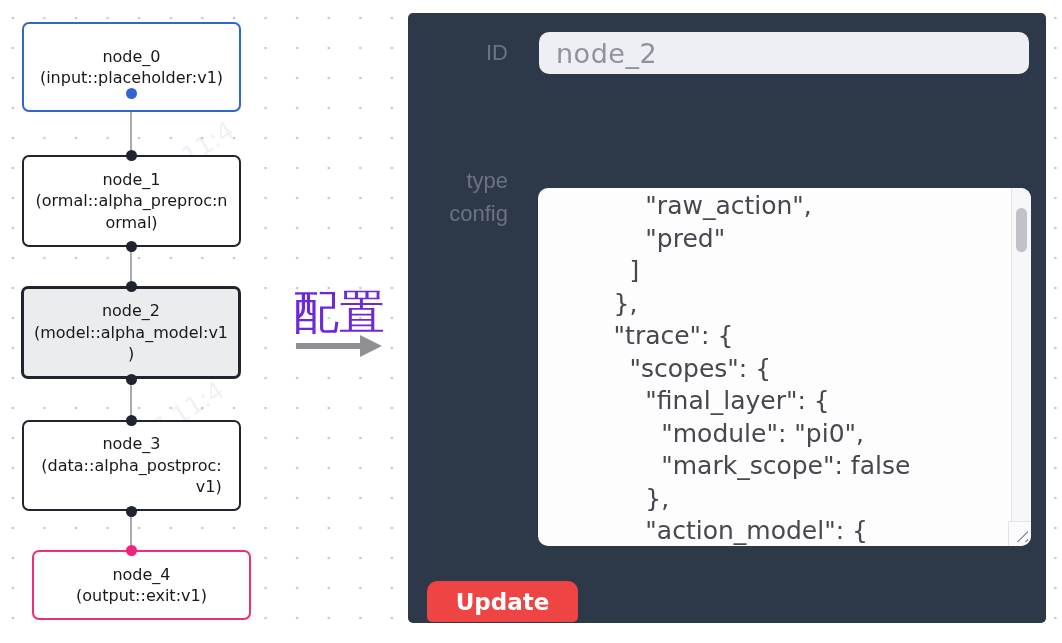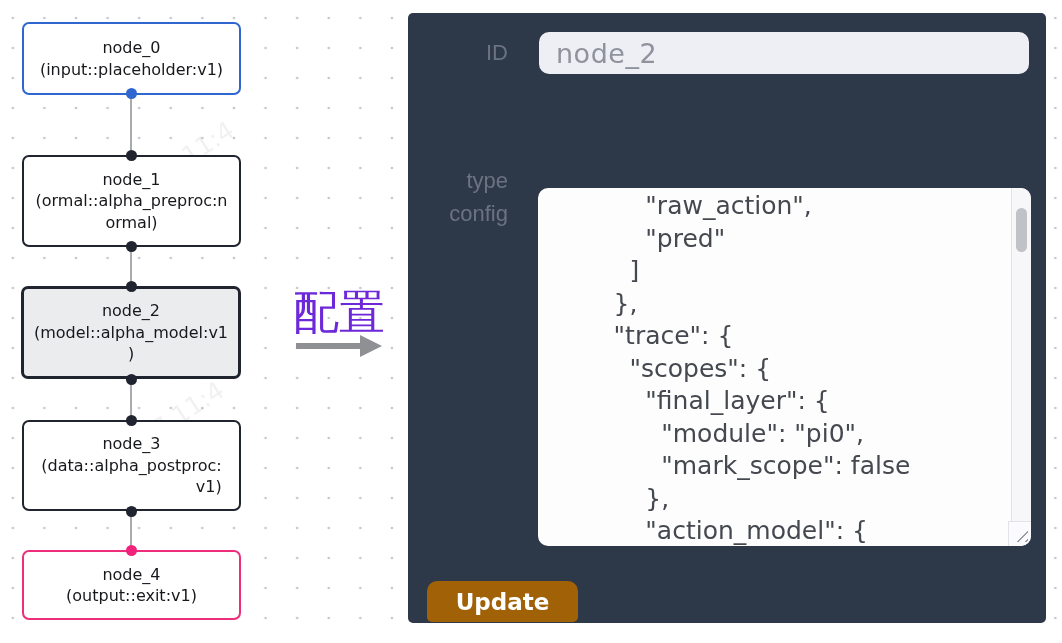--- a/index.html
+++ b/index.html
@@ -26,25 +26,25 @@
   .edge.e2{top:378px;height:43px;}
   .edge.e3{top:510px;height:41px;}
 
   .node{
     position:absolute;box-sizing:border-box;background:#ffffff;
     border:2px solid #20242f;border-radius:7px;
     display:flex;flex-direction:column;align-items:center;justify-content:center;
     text-align:center;font-size:16px;line-height:21.5px;color:#17181c;
   }
   .node .sub{white-space:pre-line;}
-  .node.n0{left:22px;top:22px;width:219px;height:73px;border-color:#2f66cf;}
+  .node.n0{left:22px;top:22px;width:219px;height:90px;border-color:#2f66cf;}
   .node.n1{left:22px;top:155px;width:219px;height:92px;}
   .node.n2{left:21px;top:286px;width:220px;height:93px;border-width:3px;background:#ebecee;}
   .node.n3{left:22px;top:420px;width:219px;height:91px;text-align:right;}
-  .node.n4{left:22px;top:550px;width:219px;height:70px;border-color:#ee2e7b;}
+  .node.n4{left:32px;top:550px;width:219px;height:70px;border-color:#ee2e7b;}
 
   .port{position:absolute;left:126px;width:11px;height:11px;border-radius:50%;background:#1f2430;}
   .port.blue{background:#2f66cf;}
   .port.pink{background:#f1217c;}
   .port.p0b{top:88px;} .port.p1t{top:150px;} .port.p1b{top:241px;}
   .port.p2t{top:281px;} .port.p2b{top:374px;} .port.p3t{top:415px;}
   .port.p3b{top:506px;} .port.p4t{top:545px;}
 
   
   .transfer-label{position:absolute;left:290px;top:294px;width:98px;text-align:center;
@@ -81,21 +81,21 @@
   .ta-scrollbar{position:absolute;right:0;top:0;bottom:25px;width:19px;
     background:#f7f7f9;border-left:1px solid #e2e3e7;border-radius:0 9px 0 0;}
   .ta-thumb{position:absolute;left:4px;top:20px;width:11px;height:44px;border-radius:5.5px;background:#c1c2c7;}
   .ta-corner{position:absolute;right:0;bottom:0;width:23px;height:25px;box-sizing:border-box;
     background:#fbfbfd;border-left:1px solid #e2e3e7;border-top:1px solid #e2e3e7;border-radius:0 0 9px 0;}
   .resize-glyph{position:absolute;right:3px;bottom:4px;width:13px;height:13px;
     background:repeating-linear-gradient(135deg,#959ba3 0 1.6px,transparent 1.6px 5.2px);
     clip-path:polygon(100% 0,0 100%,100% 100%);}
   .update-btn{
     position:absolute;left:19px;top:568px;width:151px;height:41px;
-    background:#a16207;border:none;border-radius:10px 10px 5px 5px;
+    background:#ef4444;border:none;border-radius:10px 10px 5px 5px;
     color:#ffffff;font-size:23px;font-weight:600;
     font-family:"DejaVu Sans","Liberation Sans",sans-serif;cursor:pointer;
   }
 </style>
 </head>
 <body>
 
 <div class="dot-grid"></div>
 
 <span class="wm" style="left:30px;top:430px;">2025/04/17 11:4</span>

